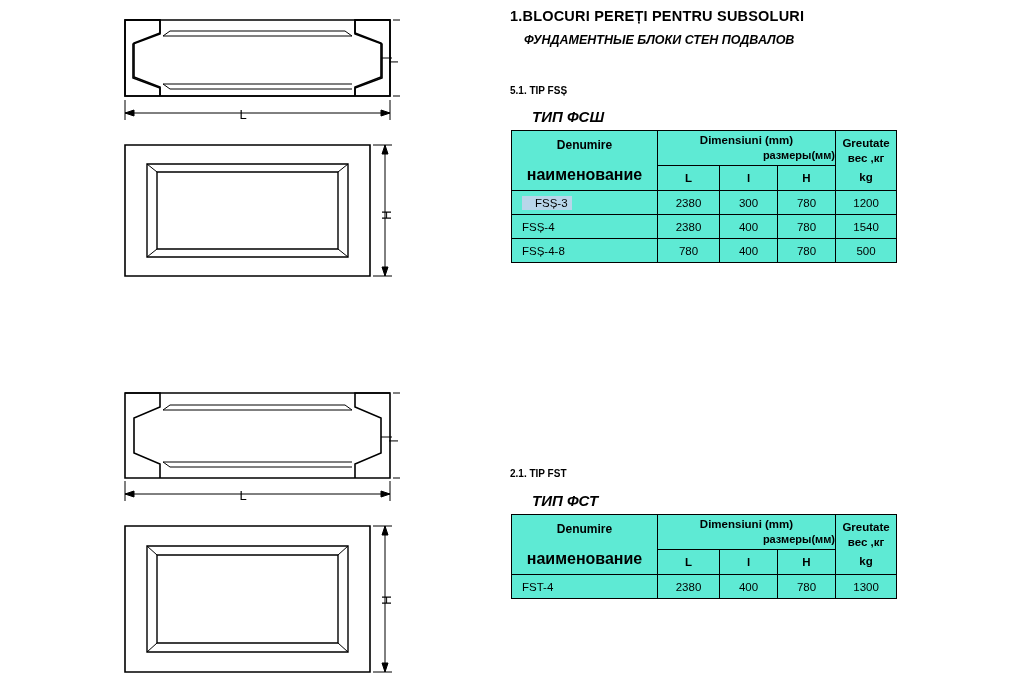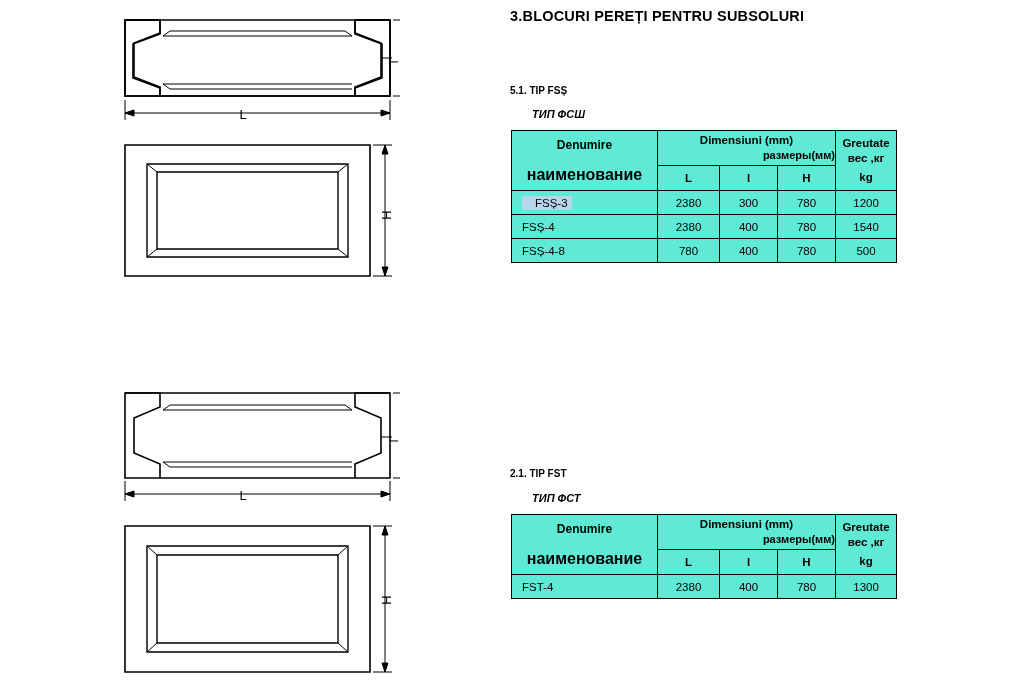--- a/index.html
+++ b/index.html
@@ -61,21 +61,21 @@
   }
 
   .sec-title {
     position: absolute;
     font-size: 10px;
     font-weight: bold;
     white-space: nowrap;
   }
   .sec-subtitle {
     position: absolute;
-    font-size: 11px;
+    font-size: 15px;
     font-weight: bold;
     font-style: italic;
     white-space: nowrap;
   }
 
   
   table.spec {
     position: absolute;
     border-collapse: collapse;
     table-layout: fixed;
@@ -226,21 +226,22 @@
       <text x="391" y="215" font-family="Liberation Sans, sans-serif" font-size="13" transform="rotate(-90 391 215)" text-anchor="middle">H</text>
 
       <text x="243" y="500" font-family="Liberation Sans, sans-serif" font-size="13" text-anchor="middle">L</text>
       <text x="398" y="441" font-family="Liberation Sans, sans-serif" font-size="12" transform="rotate(-90 398 441)" text-anchor="middle">l</text>
       <text x="391" y="600" font-family="Liberation Sans, sans-serif" font-size="13" transform="rotate(-90 391 600)" text-anchor="middle">H</text>
     </svg>
   </div>
 
   <div class="text-col">
 
-    <div class="main-title">3.BLOCURI PEREȚI PENTRU SUBSOLURI</div>
+    <div class="main-title">1.BLOCURI PEREȚI PENTRU SUBSOLURI</div>
+    <div class="main-subtitle">ФУНДАМЕНТНЫЕ БЛОКИ СТЕН ПОДВАЛОВ</div>
 
     <div class="sec-title" style="left:10px; top:85px;">5.1. TIP FSȘ</div>
     <div class="sec-subtitle" style="left:32px; top:108px;">ТИП ФСШ</div>
 
     <table class="spec" style="left:11px; top:130px; width:385px;">
       <colgroup>
         <col style="width:146px">
         <col style="width:62px">
         <col style="width:58px">
         <col style="width:58px">

